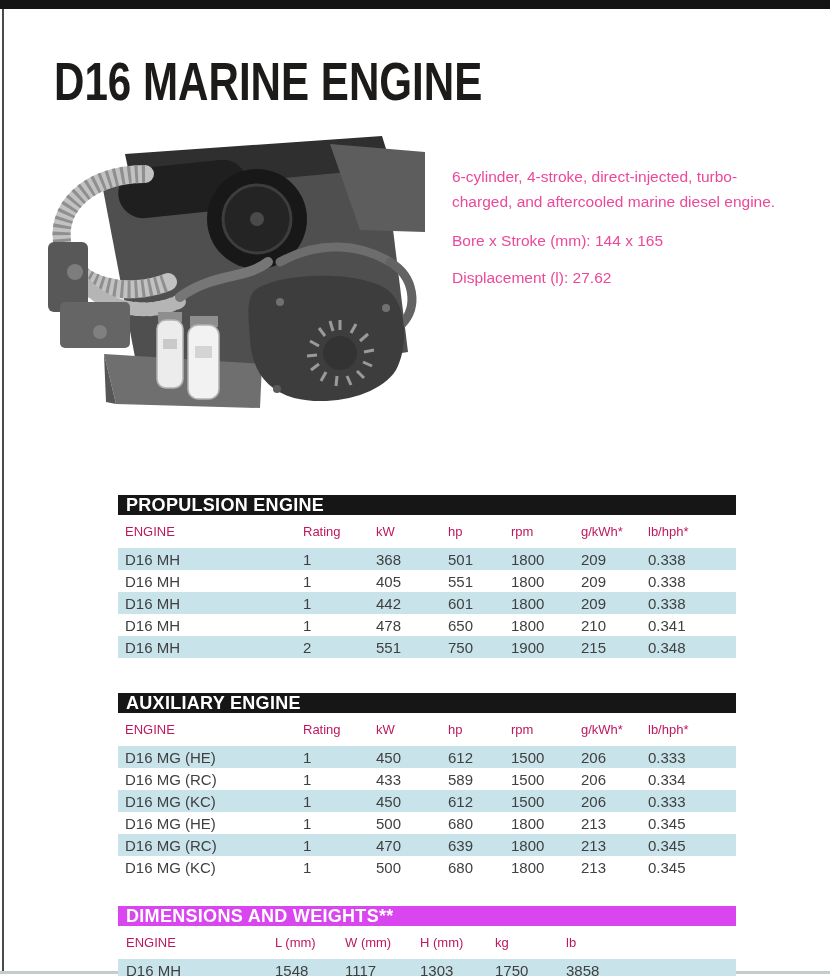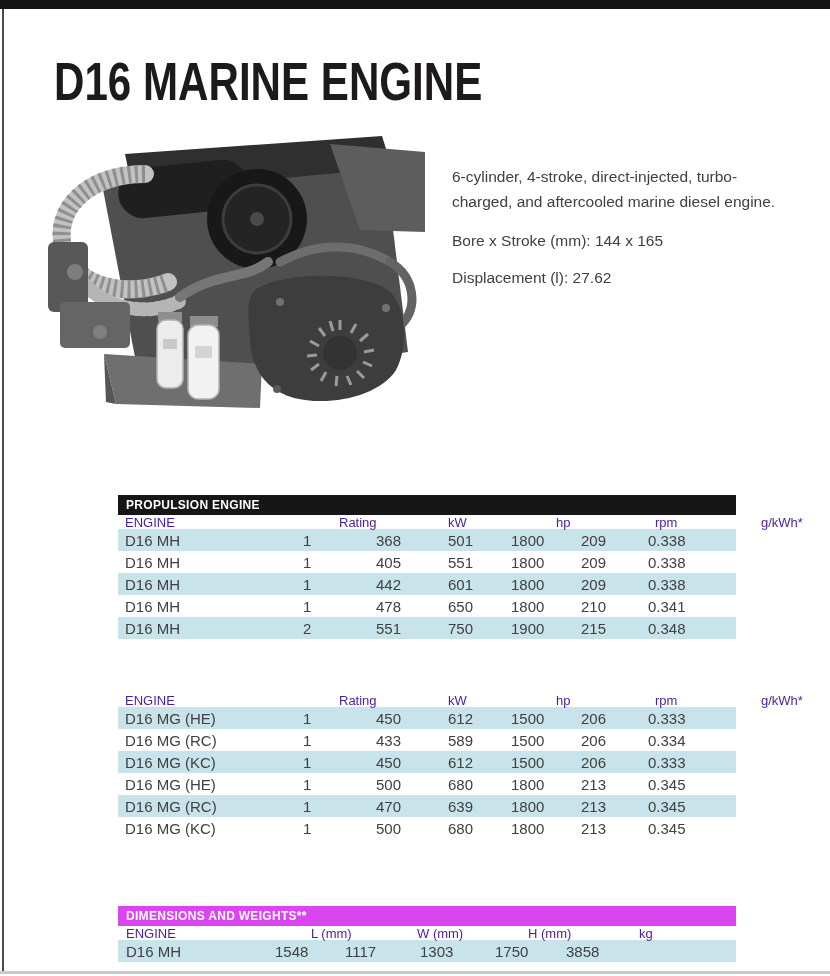--- a/index.html
+++ b/index.html
@@ -6,30 +6,30 @@
   .page{position:relative;width:830px;height:976px;background:#ffffff;overflow:hidden;
         font-family:"Liberation Sans","DejaVu Sans",sans-serif;color:#282828;}
   .topbar{position:absolute;left:0;top:0;width:830px;height:9px;background:#141414;}
   .leftedge{position:absolute;left:2px;top:9px;width:2px;height:962px;background:#4a4a4a;}
   .bottomedge{position:absolute;left:0;top:971px;width:830px;height:3px;background:#c6cccd;}
   .title{position:absolute;left:54px;top:16px;font-size:54px;font-weight:bold;
          letter-spacing:0px;color:#1d1b19;white-space:nowrap;
          transform:scaleX(0.78);transform-origin:left top;line-height:1.1;}
   .engine-art{position:absolute;left:30px;top:112px;width:420px;height:318px;}
   .desc{position:absolute;left:452px;top:164px;width:334px;font-size:15.5px;
-        color:#404040;line-height:25px;}
+        color:#ec4899;line-height:25px;}
   .desc p{margin:0;}
   .desc .p1{margin-bottom:14px;}
   .desc .p2{margin-bottom:12px;}
   .tablebox{position:absolute;left:118px;width:618px;}
   .tbar{height:20px;line-height:20px;background:#161616;color:#ffffff;
-        font-size:12px;font-weight:bold;padding-left:8px;letter-spacing:0.3px;}
+        font-size:18px;font-weight:bold;padding-left:8px;letter-spacing:0.3px;}
   .cols7{display:grid;grid-template-columns:178px 73px 72px 63px 70px 67px 1fr;padding-left:7px;}
   .cols6{display:grid;grid-template-columns:149px 70px 75px 75px 71px 1fr;padding-left:8px;}
-  .thead{height:14px;align-items:center;font-size:13px;color:#4c1d95;gap:36px;}
+  .thead{height:33px;align-items:center;font-size:13px;color:#be185d;}
   .trow{height:22px;align-items:center;font-size:15px;color:#404040;}
   .cell{overflow:hidden;white-space:nowrap;}
   .t-propulsion{top:495px;}
   .t-auxiliary{top:693px;}
   .t-dimensions{top:906px;}
 </style>
 </head>
 <body>
 
 <div class="page">
@@ -159,20 +159,21 @@
           <span class="cell">551</span>
           <span class="cell">750</span>
           <span class="cell">1900</span>
           <span class="cell">215</span>
           <span class="cell">0.348</span>
         </div>
       </div>
   </div>
 
   <div class="tablebox t-auxiliary">
+    <div class="tbar" style="background: rgb(22, 22, 22);">AUXILIARY ENGINE</div>
     <div class="thead cols7">
         <span class="cell">ENGINE</span>
         <span class="cell">Rating</span>
         <span class="cell">kW</span>
         <span class="cell">hp</span>
         <span class="cell">rpm</span>
         <span class="cell">g/kWh*</span>
         <span class="cell">lb/hph*</span>
       </div>
     <div class="tbody">

